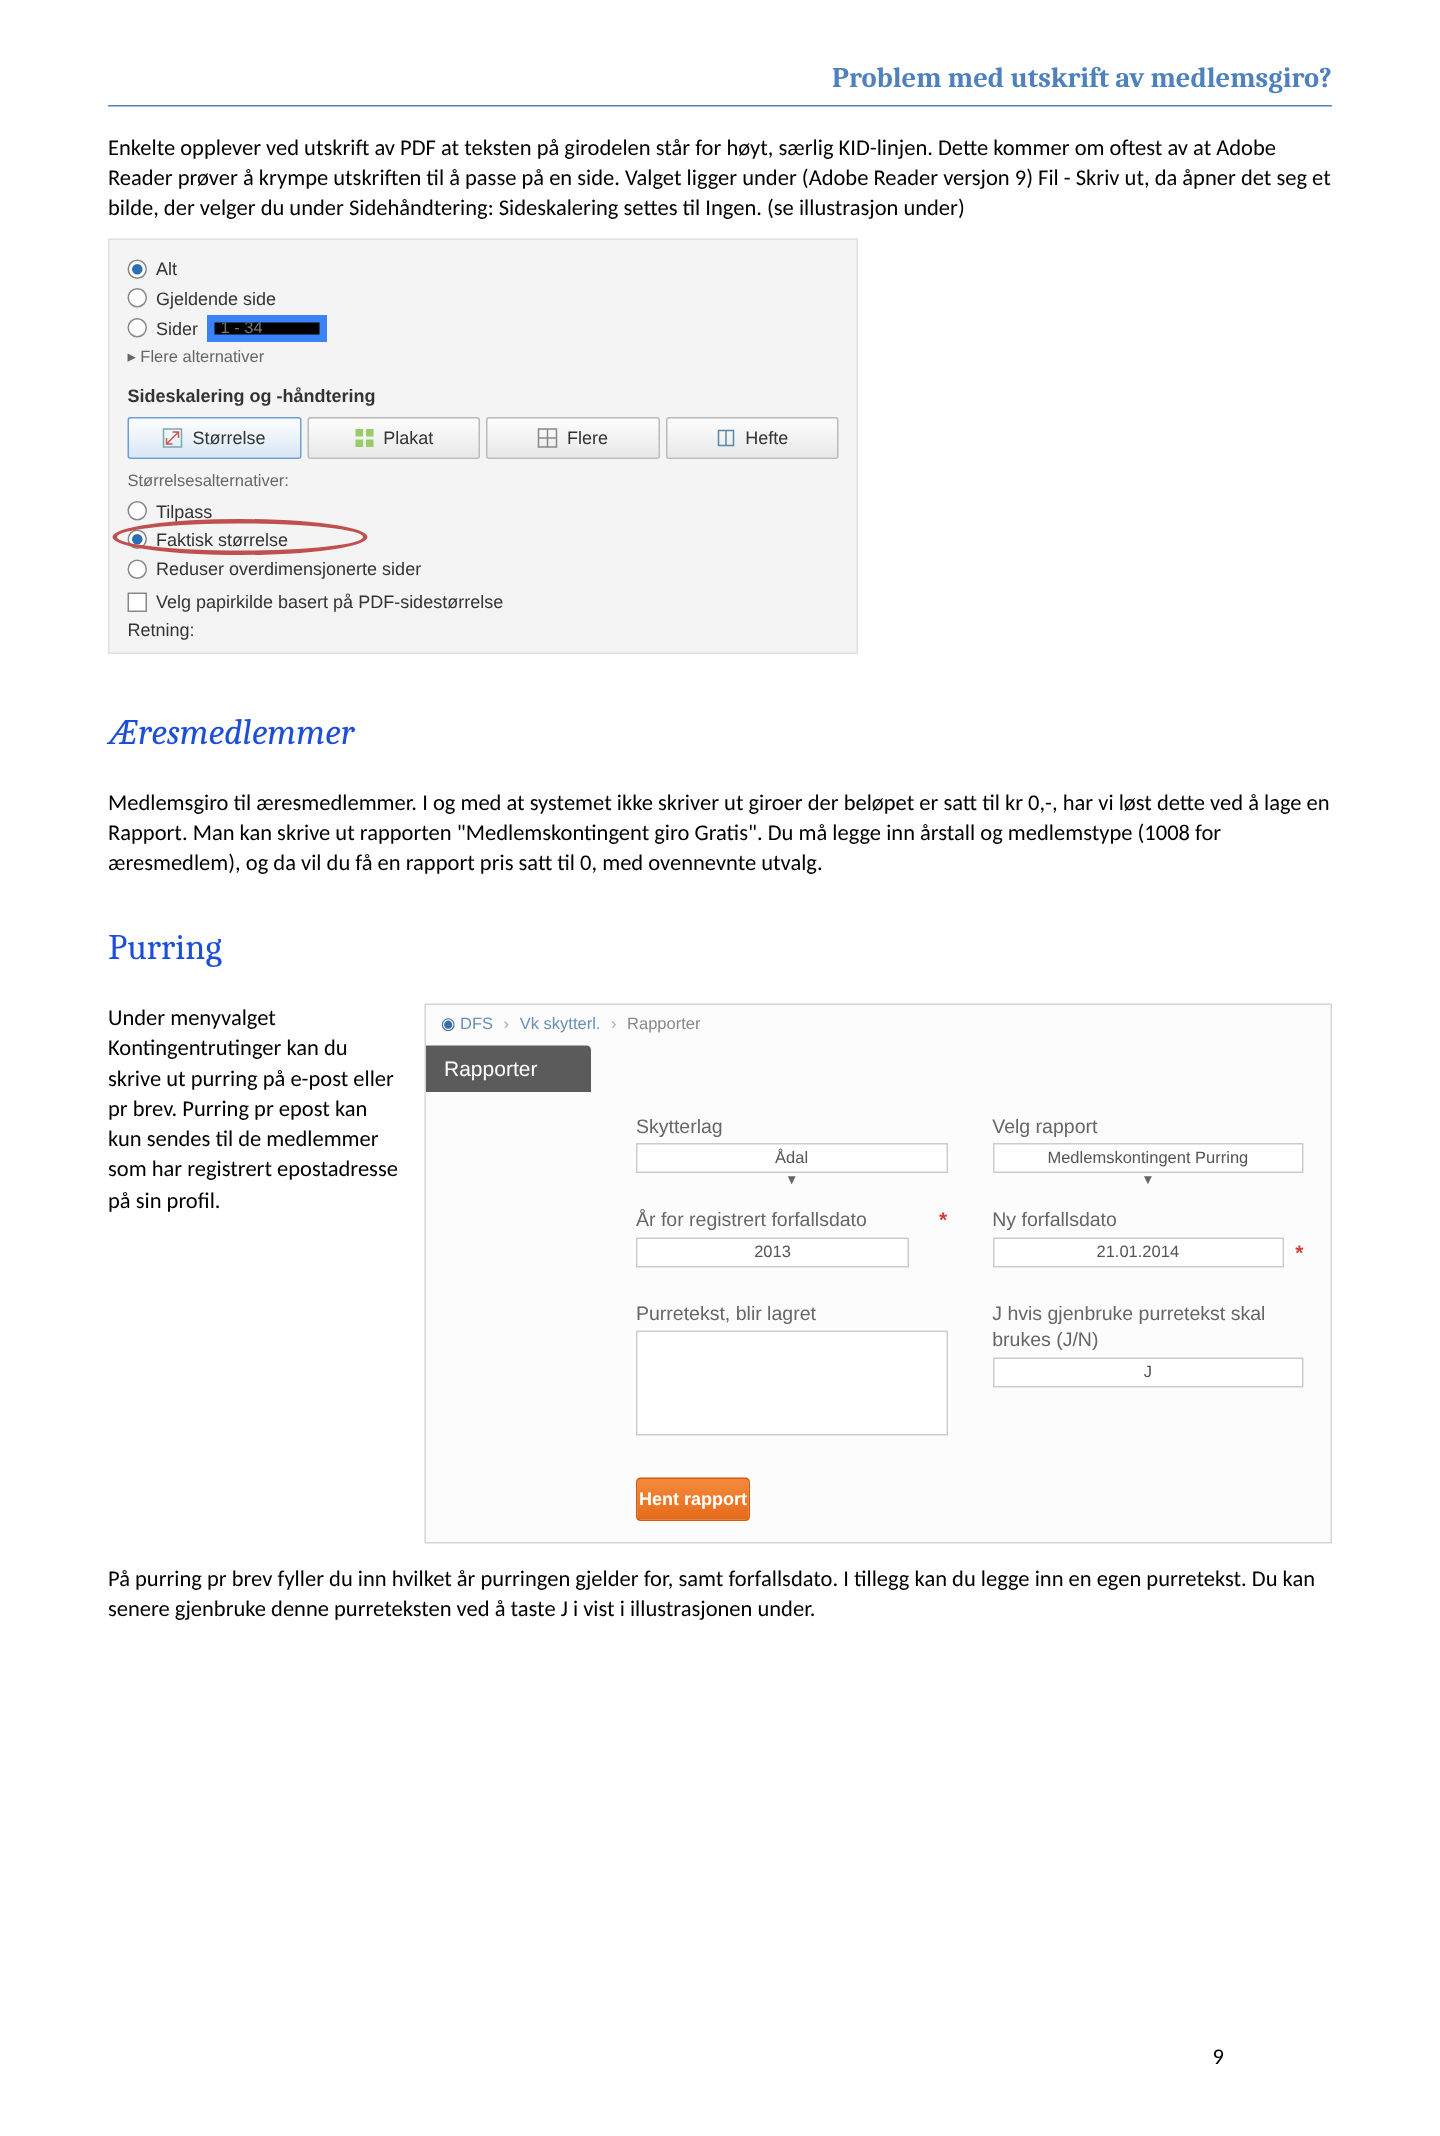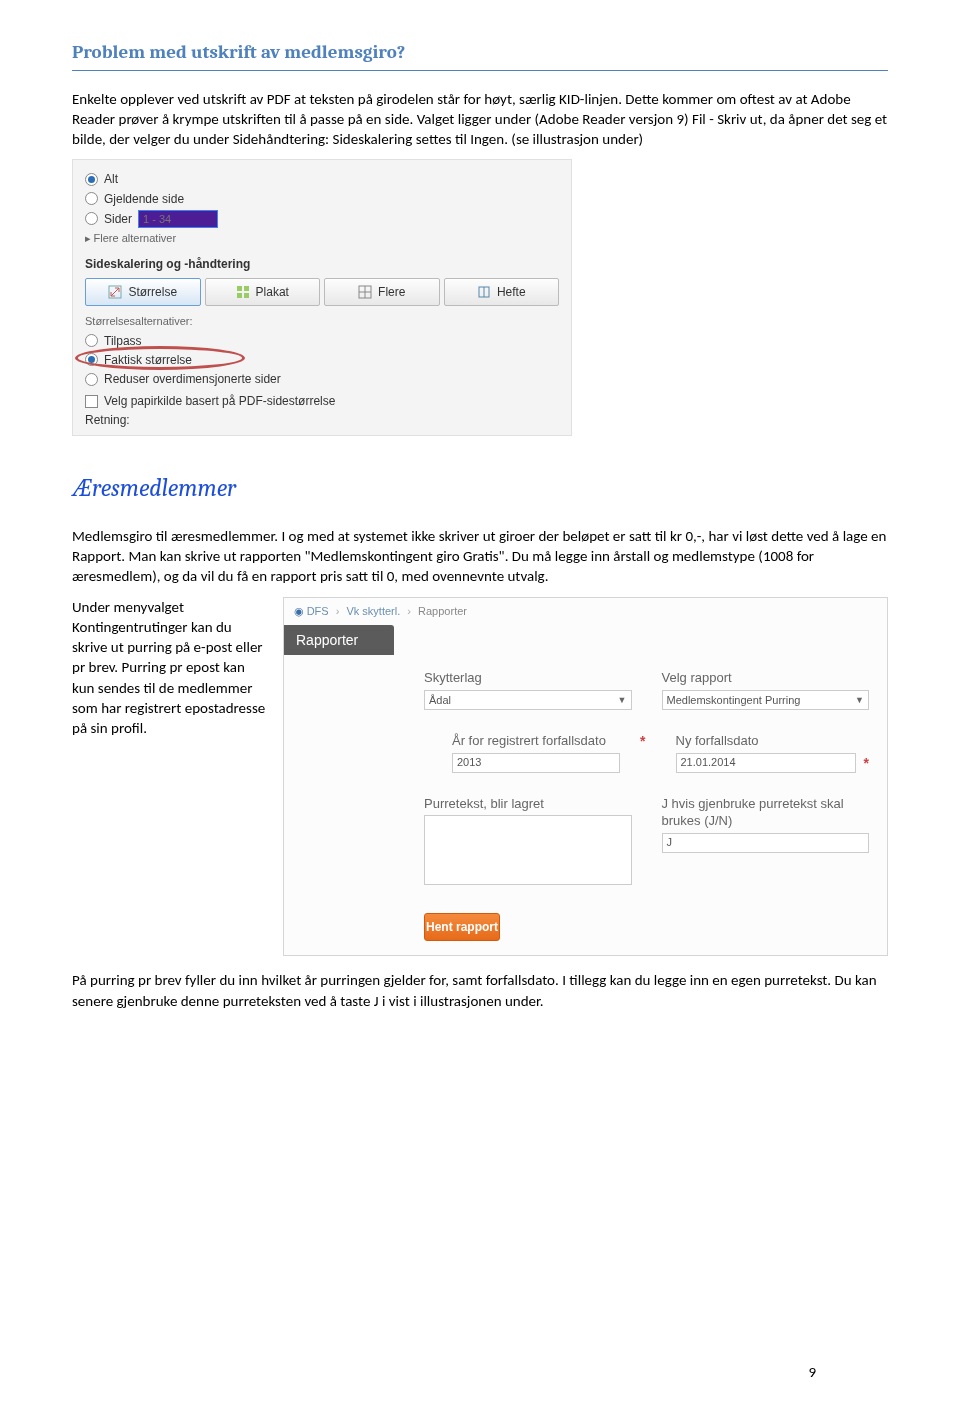--- a/index.html
+++ b/index.html
@@ -11,20 +11,21 @@
     color: #000;
     font-size: 15px;
     line-height: 1.35;
   }
   h2.section-heading {
     font-family: Cambria, Georgia, serif;
     color: #4f81bd;
     font-size: 19px;
     font-weight: bold;
     margin-bottom: 4px;
+    text-align: right;
   }
   .underline { border-bottom: 1px solid #4f81bd; margin-bottom: 18px; }
   p.body-text { margin-bottom: 10px; }
   .adobe-panel {
     width: 500px;
     background: #f4f4f4;
     border: 1px solid #e0e0e0;
     padding: 8px 12px 6px 12px;
     font-family: "Segoe UI", Tahoma, sans-serif;
     font-size: 12px;
@@ -41,21 +42,21 @@
     flex-shrink: 0;
   }
   .adobe-panel .radio.selected::after {
     content: ""; width: 7px; height: 7px; border-radius: 50%; background: #2a6fb5;
   }
   .adobe-panel .checkbox {
     width: 13px; height: 13px; border: 1px solid #888; background: #fff; flex-shrink: 0;
   }
   .adobe-panel input.pages {
     width: 80px; height: 18px; font-size: 11px; padding: 1px 4px;
-    border: 1px solid #3b82f6; background: #4c1d95; color: #888;
+    border: 5px solid #3b82f6; background: #000000; color: #888;
   }
   .adobe-panel .disclosure { color: #666; margin: 3px 0 10px 0; font-size: 11px; }
   .adobe-panel .disclosure::before { content: "▸ "; color: #666; }
   .adobe-panel .bold-label { font-weight: bold; margin: 8px 0 6px 0; }
   .tab-row { display: flex; gap: 4px; margin-bottom: 8px; }
   .tab-btn {
     flex: 1; border: 1px solid #bbb; background: linear-gradient(#fdfdfd,#e8e8e8);
     height: 28px; display: flex; align-items: center; justify-content: center;
     gap: 6px; font-size: 12px; border-radius: 2px;
   }
@@ -88,20 +89,21 @@
     width: 110px; border-top-right-radius: 3px;
   }
   .form-area { padding: 14px 18px 14px 140px; position: relative; min-height: 230px; }
   .form-row { display: flex; gap: 30px; margin-bottom: 22px; }
   .form-col { flex: 1; }
   .form-col label { display: block; font-size: 13px; color: #666; margin-bottom: 3px; }
   .dropdown, .textbox {
     width: 100%; border: 1px solid #ccc; background: #fff; height: 20px;
     font-size: 11px; padding: 2px 4px; display: flex; align-items: center;
     justify-content: space-between;
+    flex-direction: column;
   }
   .dropdown .caret { font-size: 9px; color: #666; }
   .asterisk { color: #d04040; font-weight: bold; margin-left: 4px; vertical-align: middle; font-size: 14px;}
   .textarea-box {
     width: 100%; height: 70px; border: 1px solid #ccc; background: #fff;
   }
   .hent-btn {
     background: linear-gradient(#f58a3c,#e56b1a); color: #fff; border: 1px solid #d45a0a;
     border-radius: 3px; padding: 5px 1px; font-size: 12px; font-weight: bold;
     display: inline-block; margin-top: 6px;
@@ -194,20 +196,21 @@
   <div class="check-row" style="margin-top:6px;">
     <span class="checkbox"></span>
     <span>Velg papirkilde basert på PDF-sidestørrelse</span>
   </div>
   <div class="bottom-label">Retning:</div>
 </div>
 
 <h3 class="subheading">Æresmedlemmer</h3>
 <p class="body-text">Medlemsgiro til æresmedlemmer. I og med at systemet ikke skriver ut giroer der beløpet er satt til kr 0,-, har vi løst dette ved å lage en Rapport. Man kan skrive ut rapporten "Medlemskontingent giro Gratis". Du må legge inn årstall og medlemstype (1008 for æresmedlem), og da vil du få en rapport pris satt til 0, med ovennevnte utvalg.</p>
 
+<h3 class="subheading" style="font-style:normal;">Purring</h3>
 
 <div class="purring-layout">
   <div class="purring-aside">Under menyvalget Kontingentrutinger kan du skrive ut purring på e-post eller pr brev. Purring pr epost kan kun sendes til de medlemmer som har registrert epostadresse på sin profil.</div>
 
   <div class="rapporter-panel">
     <div class="breadcrumb">
       <span style="color:#3a6ea5;">◉</span>
       <a>DFS</a>
       <span class="sep">›</span>
       <a>Vk skytterl.</a>
@@ -228,21 +231,21 @@
         </div>
         <div class="form-col">
           <label>Velg rapport</label>
           <div class="dropdown">
             <span>Medlemskontingent Purring</span>
             <span class="caret">▼</span>
           </div>
         </div>
       </div>
       <div class="form-row">
-        <div class="form-col" style="display:flex;align-items:flex-start;gap:16px;margin-left:28px;">
+        <div class="form-col" style="display:flex;align-items:flex-start;gap:16px;">
           <div style="flex:1;">
             <label>År for registrert forfallsdato</label>
             <div class="textbox">
               <span>2013</span>
             </div>
           </div>
           <span class="asterisk">*</span>
         </div>
         <div class="form-col" style="display:flex;align-items:flex-end;gap:4px;">
           <div style="flex:1;">

